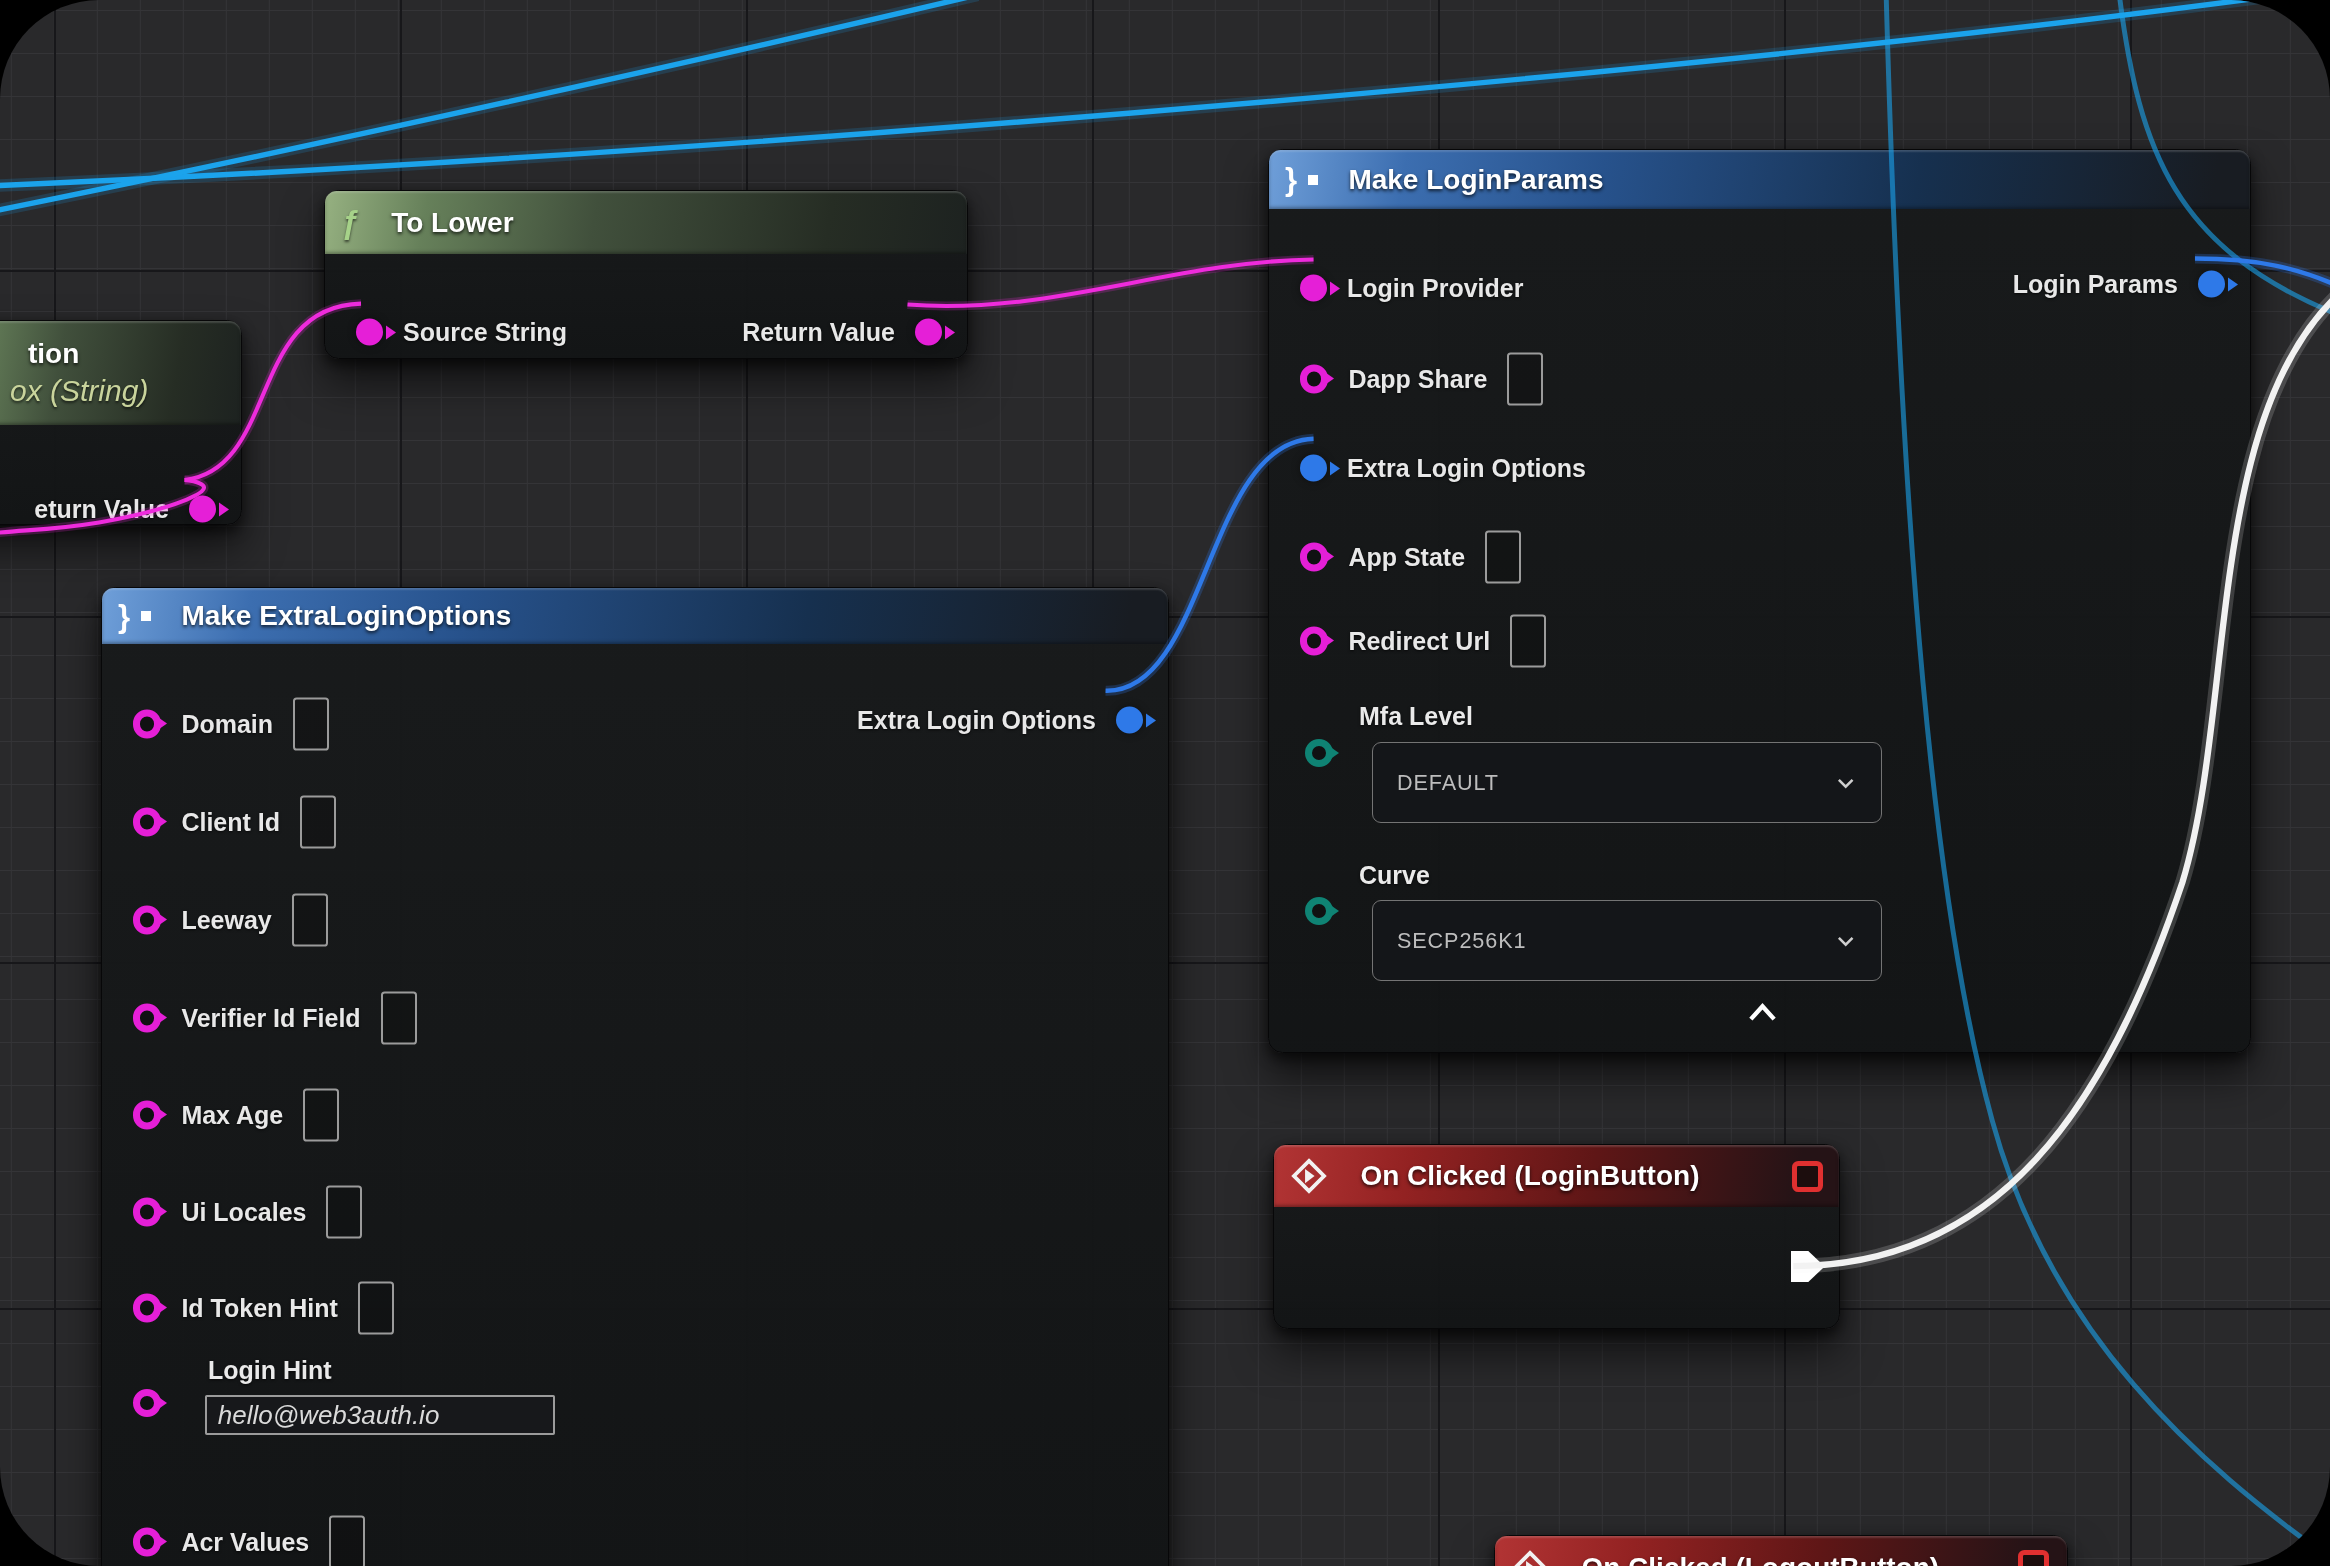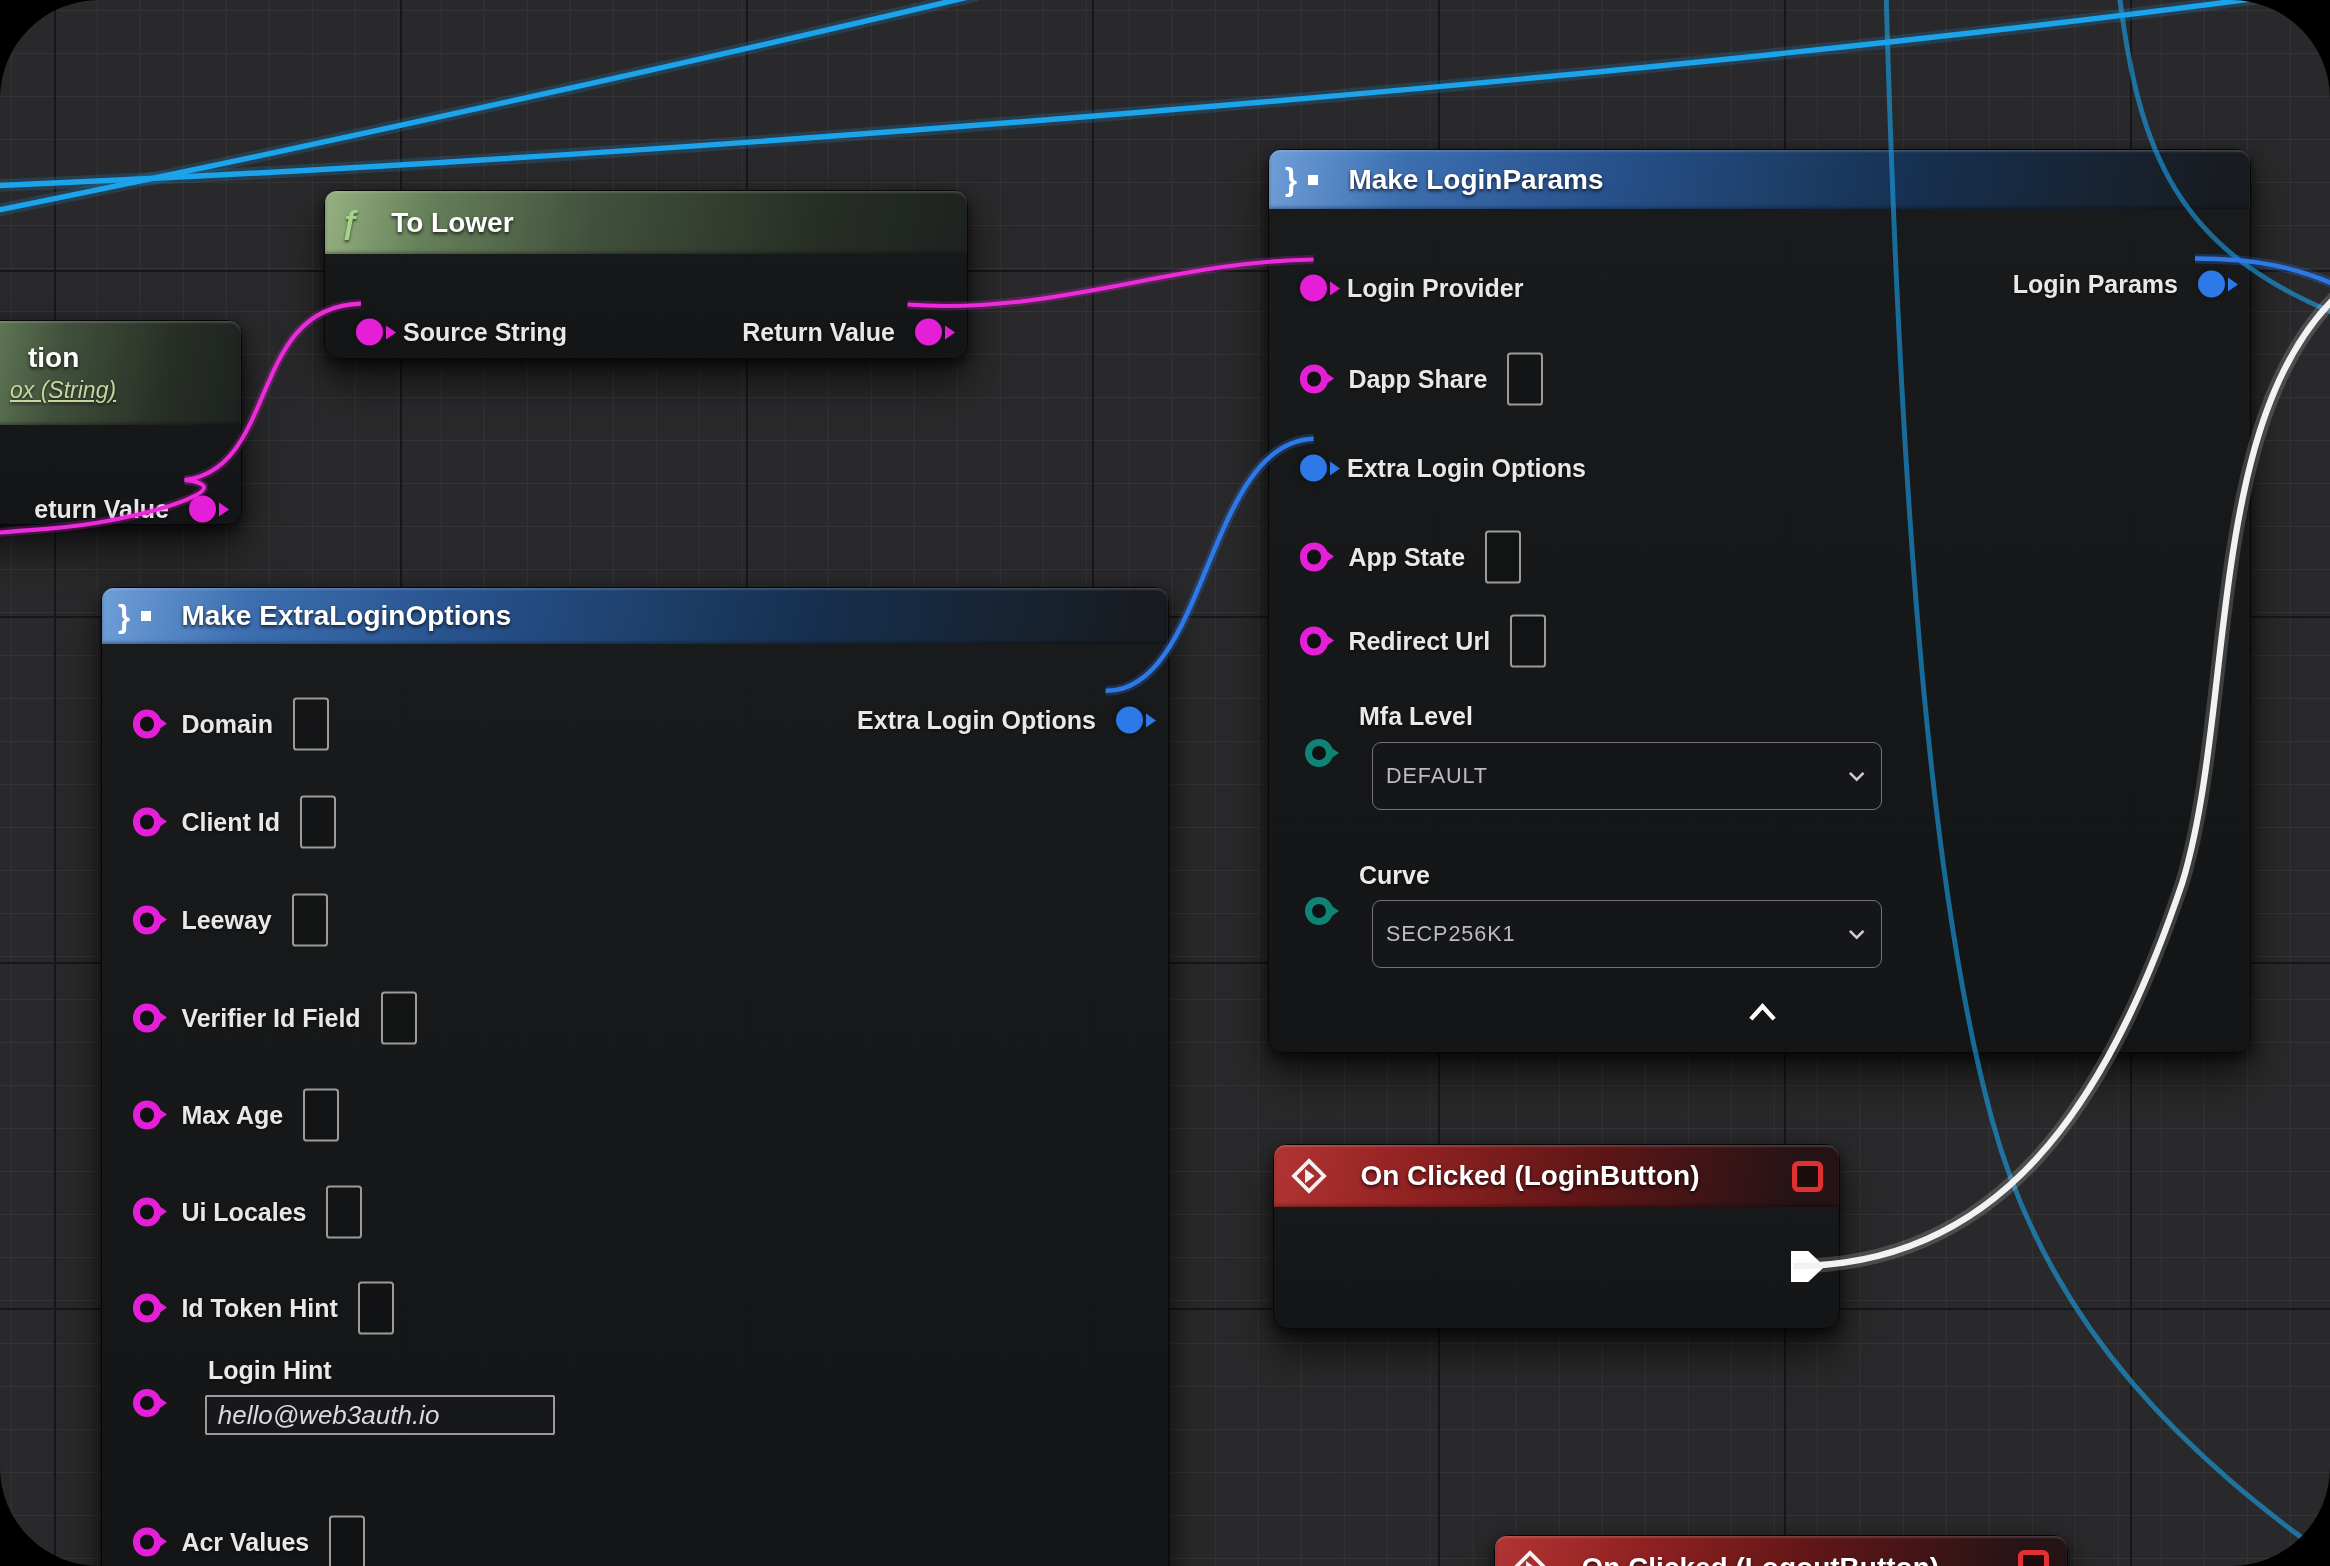--- a/index.html
+++ b/index.html
@@ -15,39 +15,39 @@
   .node{position:absolute;background:linear-gradient(180deg,rgba(24,26,27,.97),rgba(18,20,21,.96));
     border:1.8px solid #070708;border-radius:14.4px;z-index:2;
     box-shadow:0 23.4px 40px rgba(0,0,0,.55),0 5.4px 12.6px rgba(0,0,0,.6);}
   .header{position:absolute;left:0;top:0;right:0;border-radius:11.7px 11.7px 0 0;display:flex;align-items:center;
     padding:0 16px;gap:14.4px;
     box-shadow:inset 0 1.8px 1.8px rgba(255,255,255,.18), inset 0 -1.8px 3.6px rgba(0,0,0,.35);}
   .header.green{background:linear-gradient(100deg,#96b181 0%,#66805a 16%,#41503c 42%,#262d24 78%,#1d2220 100%);}
   .header.blue{background:linear-gradient(100deg,#6f9fd9 0%,#3c6eb0 14%,#27528c 34%,#16304f 66%,#181c22 96%);}
   .header.red{background:linear-gradient(100deg,#b23434 0%,#932222 24%,#5f1616 56%,#251316 92%);}
   .title{font-size:28px;font-weight:bold;color:#fff;text-shadow:0 1.8px 3.6px rgba(0,0,0,.75);white-space:nowrap;margin-left:18px;}
-  .subtitle{font-size:23px;font-style:italic;color:#c9d49c;text-shadow:0 1.8px 2.7px rgba(0,0,0,.6);text-decoration:underline;}
+  .subtitle{font-size:30px;font-style:italic;color:#c9d49c;text-shadow:0 1.8px 2.7px rgba(0,0,0,.6);}
   .fn-icon{font-size:32px;font-style:italic;font-weight:bold;color:#a6d289;text-shadow:0 1.8px 2.7px rgba(0,0,0,.6);}
   .struct-icon{position:relative;width:31px;height:31px;color:#fff;font-weight:bold;font-size:31px;line-height:31px;}
   .struct-icon .sq{position:absolute;right:-1.8px;top:10.8px;width:10px;height:10px;background:#fff;}
   .row{position:absolute;display:flex;align-items:center;gap:20px;transform:translateY(-50%);margin-top:28px;}
   .row.in{left:31px;}
   .row.out{right:25px;}
   .plabel{font-size:25px;font-weight:600;color:#e8e8e8;text-shadow:0 1.8px 2.7px rgba(0,0,0,.7);white-space:nowrap;}
   .magenta{--pc:#e51fd7;}
   .bluepin{--pc:#2e79e8;}
   .teal{--pc:#0f8374;}
   .pin{position:relative;width:27px;height:27px;border-radius:50%;flex:0 0 auto;}
   .pin.filled{background:var(--pc);box-shadow:0 0 9px rgba(0,0,0,.4);}
   .pin.hollow{border:7.2px solid var(--pc);width:14.4px;height:14.4px;background:#101112;}
   .pin::after{content:"";position:absolute;right:-12.6px;top:50%;transform:translateY(-50%);
     border-left:10px solid var(--pc);border-top:7.2px solid transparent;border-bottom:7.2px solid transparent;}
   .vbox{width:32px;height:49px;border:2.7px solid #9b9b9b;border-radius:3.6px;background:rgba(8,8,8,.25);}
-  .dd{position:absolute;height:68px;border:1.8px solid #747474;border-radius:9px;background:#141619;
-    display:flex;align-items:center;justify-content:space-between;padding:0 13px;box-sizing:border-box;gap:24px;}
+  .dd{position:absolute;height:81px;border:1.8px solid #747474;border-radius:9px;background:#141619;
+    display:flex;align-items:center;justify-content:space-between;padding:0 24px;box-sizing:border-box;gap:24px;}
   .dd span{font-size:21.6px;color:#bdbdbd;letter-spacing:0.9px;}
   .fieldlabel{position:absolute;font-size:25px;font-weight:600;color:#eaeaea;text-shadow:0 1.8px 2.7px rgba(0,0,0,.7);transform:translateY(-50%);}
   .hintinput{position:absolute;width:324px;height:36px;border:2.7px solid #9b9b9b;border-radius:1.8px;background:#17181b;
     color:#dadada;font-size:26px;padding:0 10.8px;font-family:"Liberation Sans","DejaVu Sans",sans-serif;font-style:italic;}
   .delegate{position:absolute;width:31px;height:31px;border:5.4px solid #e03030;border-radius:6.3px;background:#1c0d0d;box-sizing:border-box;}
   .execpin{position:absolute;width:34px;height:31px;background:#fff;
     clip-path:polygon(0 0,52% 0,100% 50%,52% 100%,0 100%);}
   .collapse{position:absolute;width:54px;height:36px;display:flex;align-items:center;justify-content:center;}
   .wires{position:absolute;inset:0;z-index:6;pointer-events:none;}
   .event-icon{width:38px;height:38px;flex:0 0 auto;}

